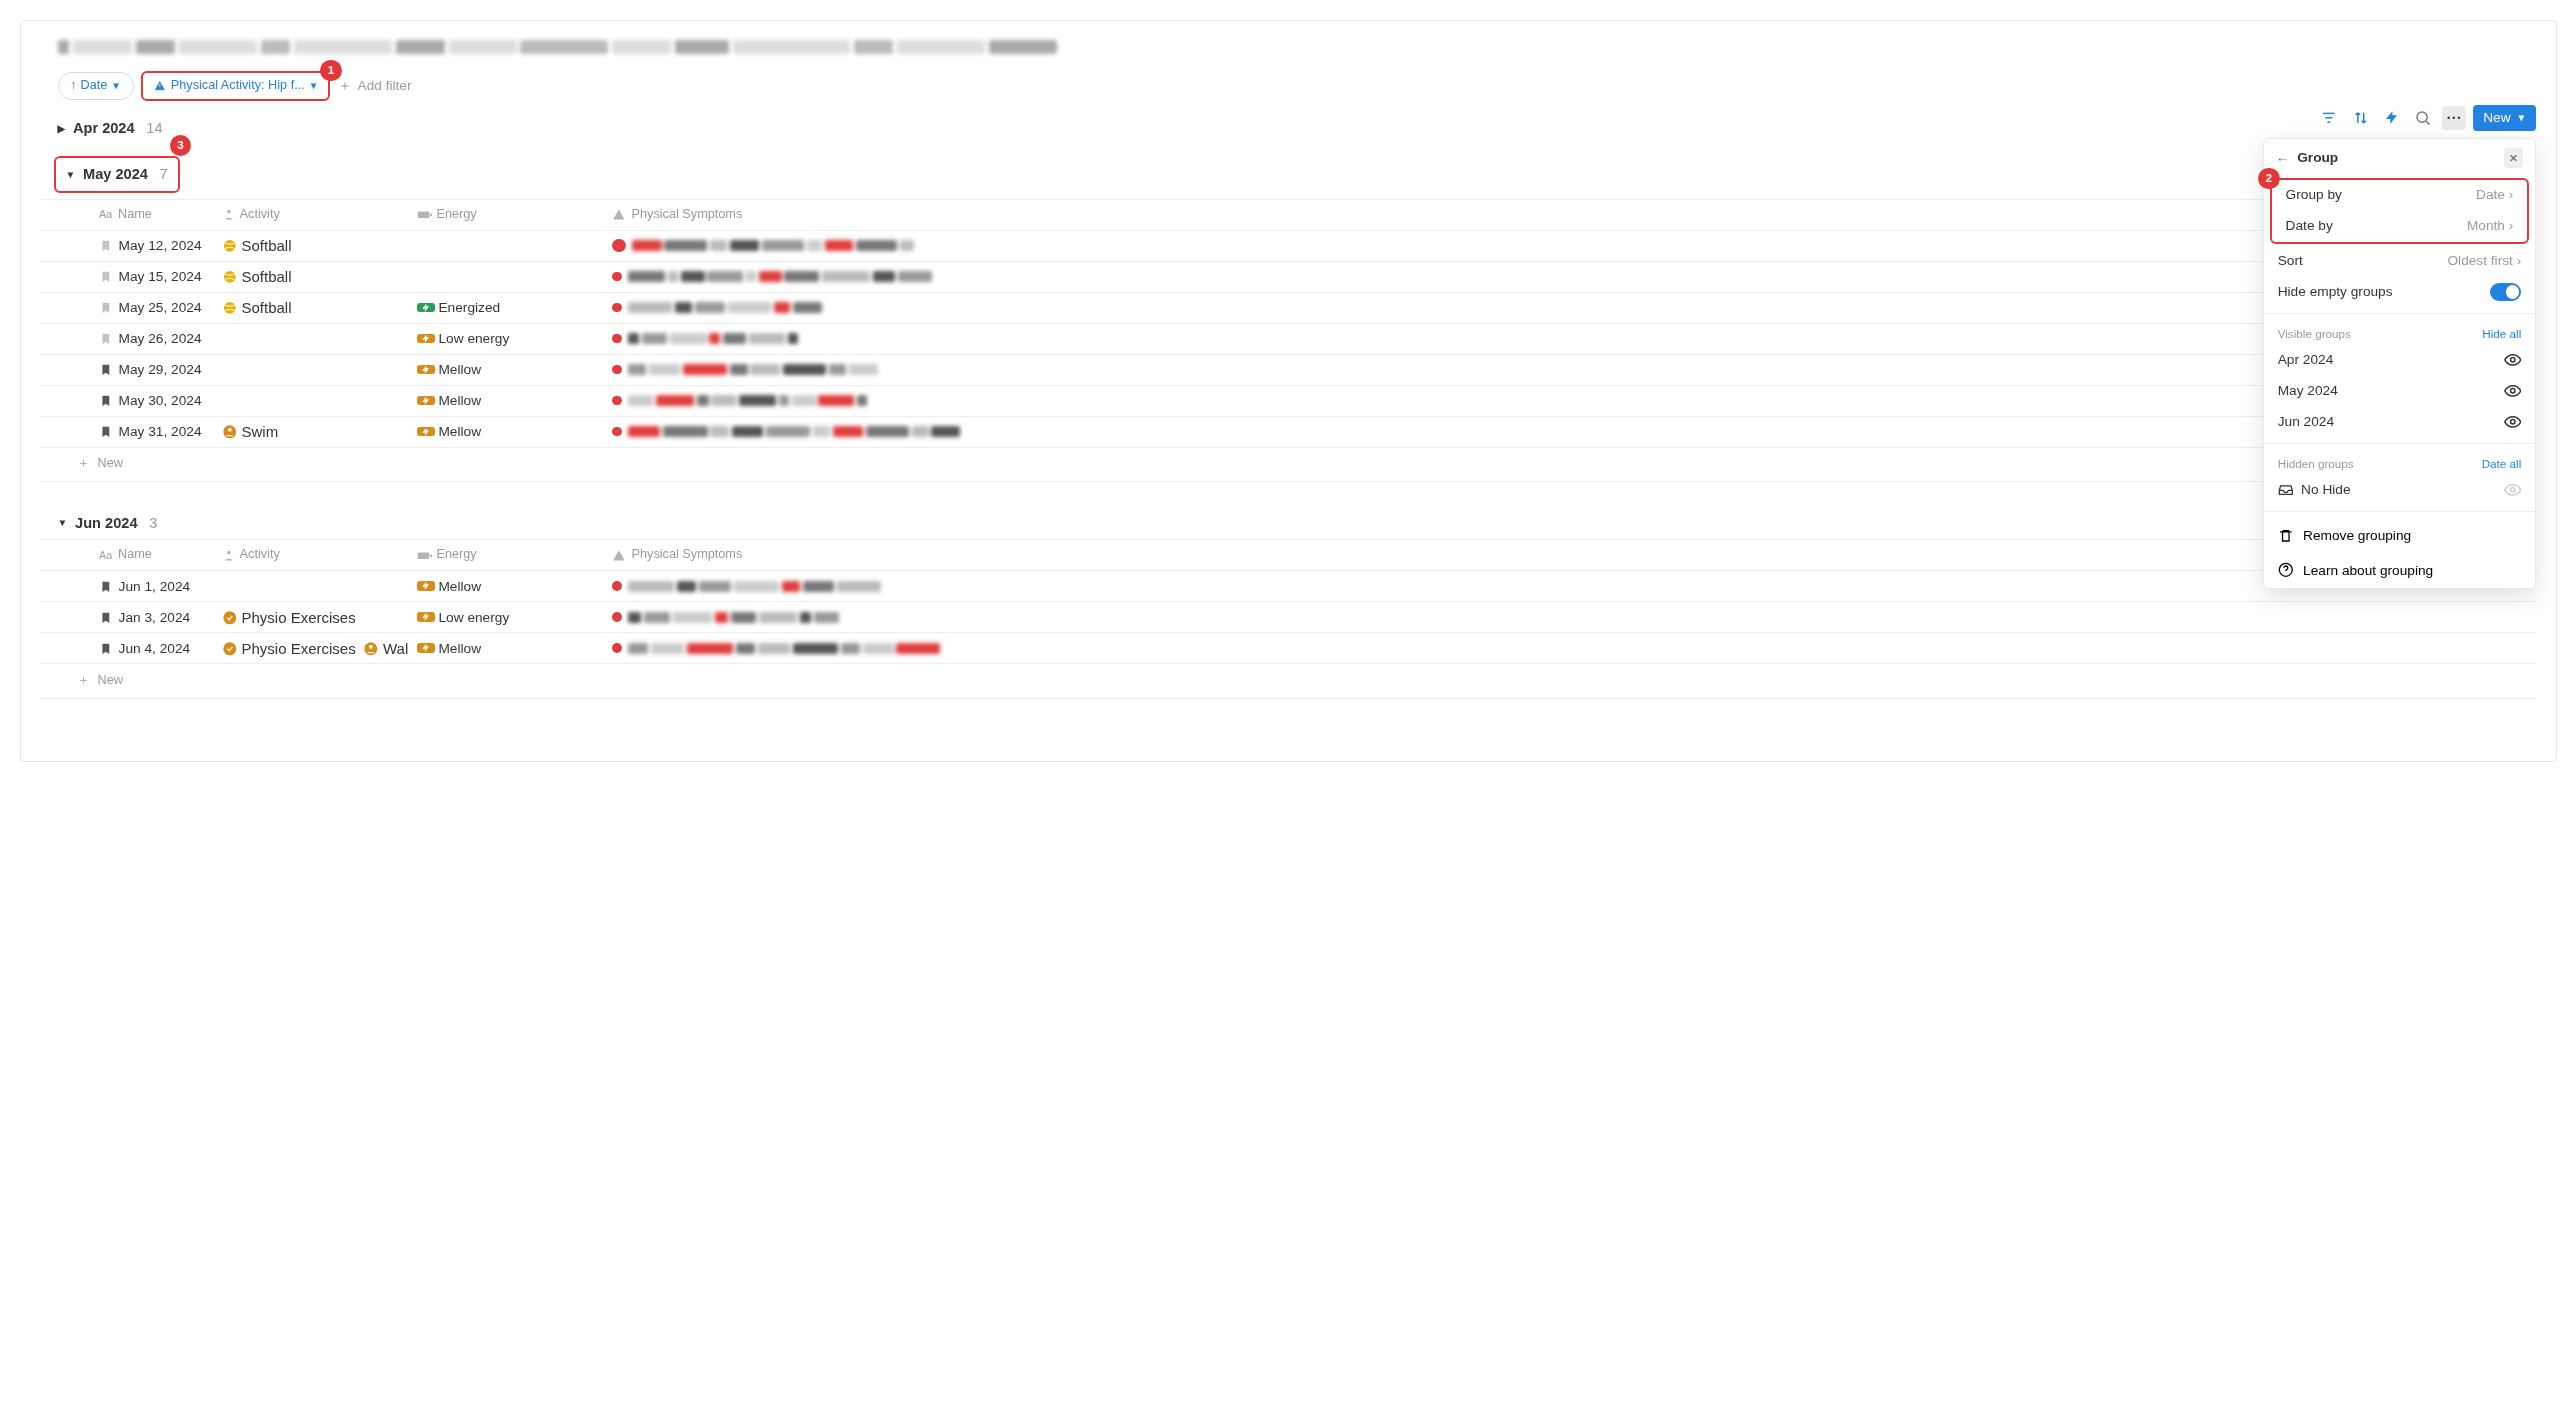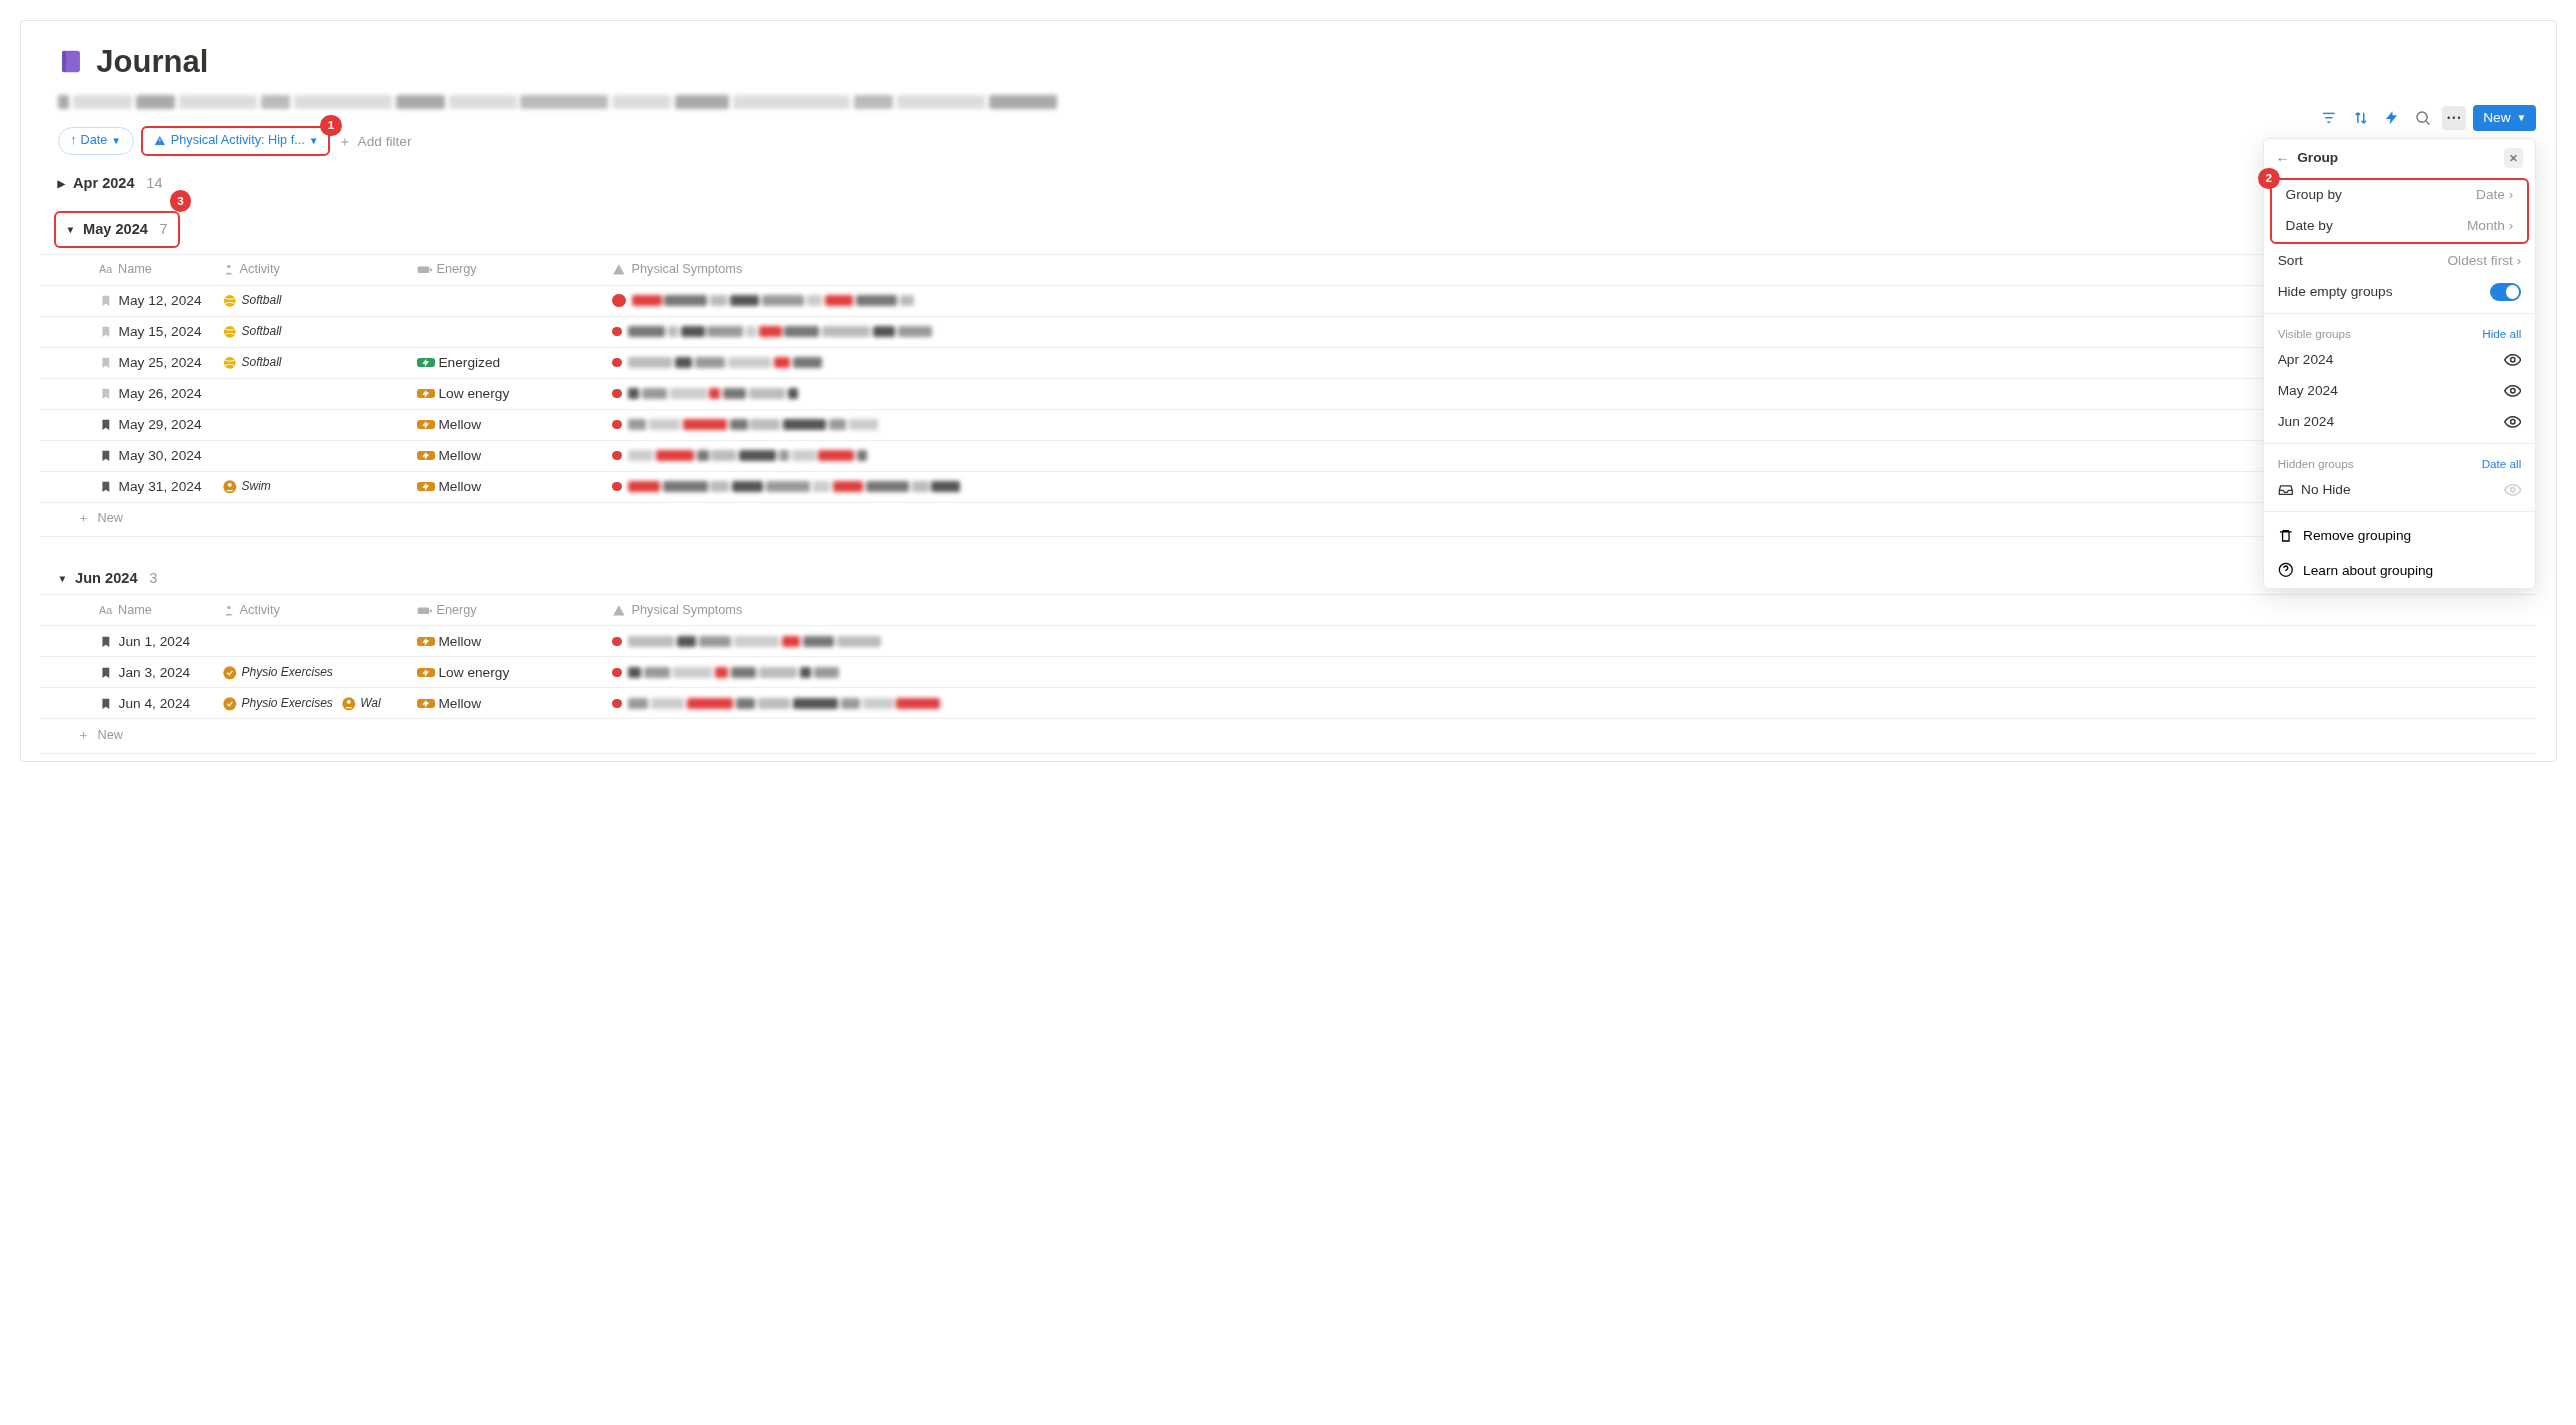--- a/index.html
+++ b/index.html
@@ -36,21 +36,21 @@
 .th-row, .td-row { display:flex; align-items:center; border-bottom:1px solid #eee; min-height:31px; padding:2px 0; }
 .th-row { color:#9b9a97; font-size:12.7px; }
 .col-name { width:182px; padding-left:59px; display:flex; align-items:center; gap:5.9px; }
 .col-activity { width:195px; display:flex; align-items:center; gap:3.9px; }
 .col-energy { width:195px; display:flex; align-items:center; gap:3.9px; }
 .col-symptoms { flex:1; display:flex; align-items:center; gap:5.9px; }
 .th-row .col-name { padding-left:59px;text-align:right; }
 .td-row .col-name { font-weight:500; }
 .td-row .col-name .bookmark { color:#c5c4c1; }
 .td-row .col-name .bookmark.filled { color:#5a5754; }
-.tag { display:inline-flex; align-items:center; gap:3.9px; font-size:12px;font-style:italic; }
+.tag { display:inline-flex; align-items:center; gap:3.9px; font-size:15px; }
 .tag .dot-icon { width:15.6px; height:15.6px; display:inline-flex; align-items:center; justify-content:center; }
 .energy-tag { display:inline-flex; align-items:center; gap:3.9px; }
 .energy-tag .badge { background:#d88c1a; color:#fff; border-radius:2.9px; padding:0 3.9px; font-size:10.7px; font-weight:700; }
 .red-dot { width:9.8px; height:9.8px; background:#e03e3e; border-radius:50%; }
 .red-dot.big { width:13.7px; height:13.7px; }
 .blur-row { display:flex; gap:2.9px; filter: blur(2px); }
 .blur-bit { height:11.7px; border-radius:2px; }
 
 .new-row { padding:7.8px 37px; color:#9b9a97; font-size:12.7px; display:flex; align-items:center; gap:7.8px; cursor:pointer; border-bottom:1px solid #eee; }
 
@@ -73,29 +73,20 @@
 .pop-footer-row { display:flex; gap:9.8px; align-items:center; padding:7.8px 13.7px; color:#000000; cursor:pointer; }
 
 svg { display:block; }
 </style>
 </head>
 <body>
 
 <div class="container">
 
   
-  <div class="page-header">
-    <span class="journal-icon">
-      <svg width="27" height="27" viewBox="0 0 24 24">
-          <path fill="#8a63d2" d="M5 3h12a2 2 0 0 1 2 2v14a2 2 0 0 1-2 2H5a1 1 0 0 1-1-1V4a1 1 0 0 1 1-1zm2 0v18" stroke="#8a63d2" stroke-width="1"></path>
-          <rect x="4" y="3" width="3" height="18" fill="#6b4fb0"></rect>
-        </svg>
-    </span>
-    <h1 class="page-title">Journal</h1>
-  </div>
 
   
   <div class="blurred-line">
     <div class="blur-chip" style="width:11.7px;background:#aaa"></div>
     <div class="blur-chip" style="width:59px"></div>
     <div class="blur-chip" style="width:39px;background:#aaa"></div>
     <div class="blur-chip" style="width:78px"></div>
     <div class="blur-chip" style="width:29px;background:#bbb"></div>
     <div class="blur-chip" style="width:98px"></div>
     <div class="blur-chip" style="width:49px;background:#aaa"></div>

